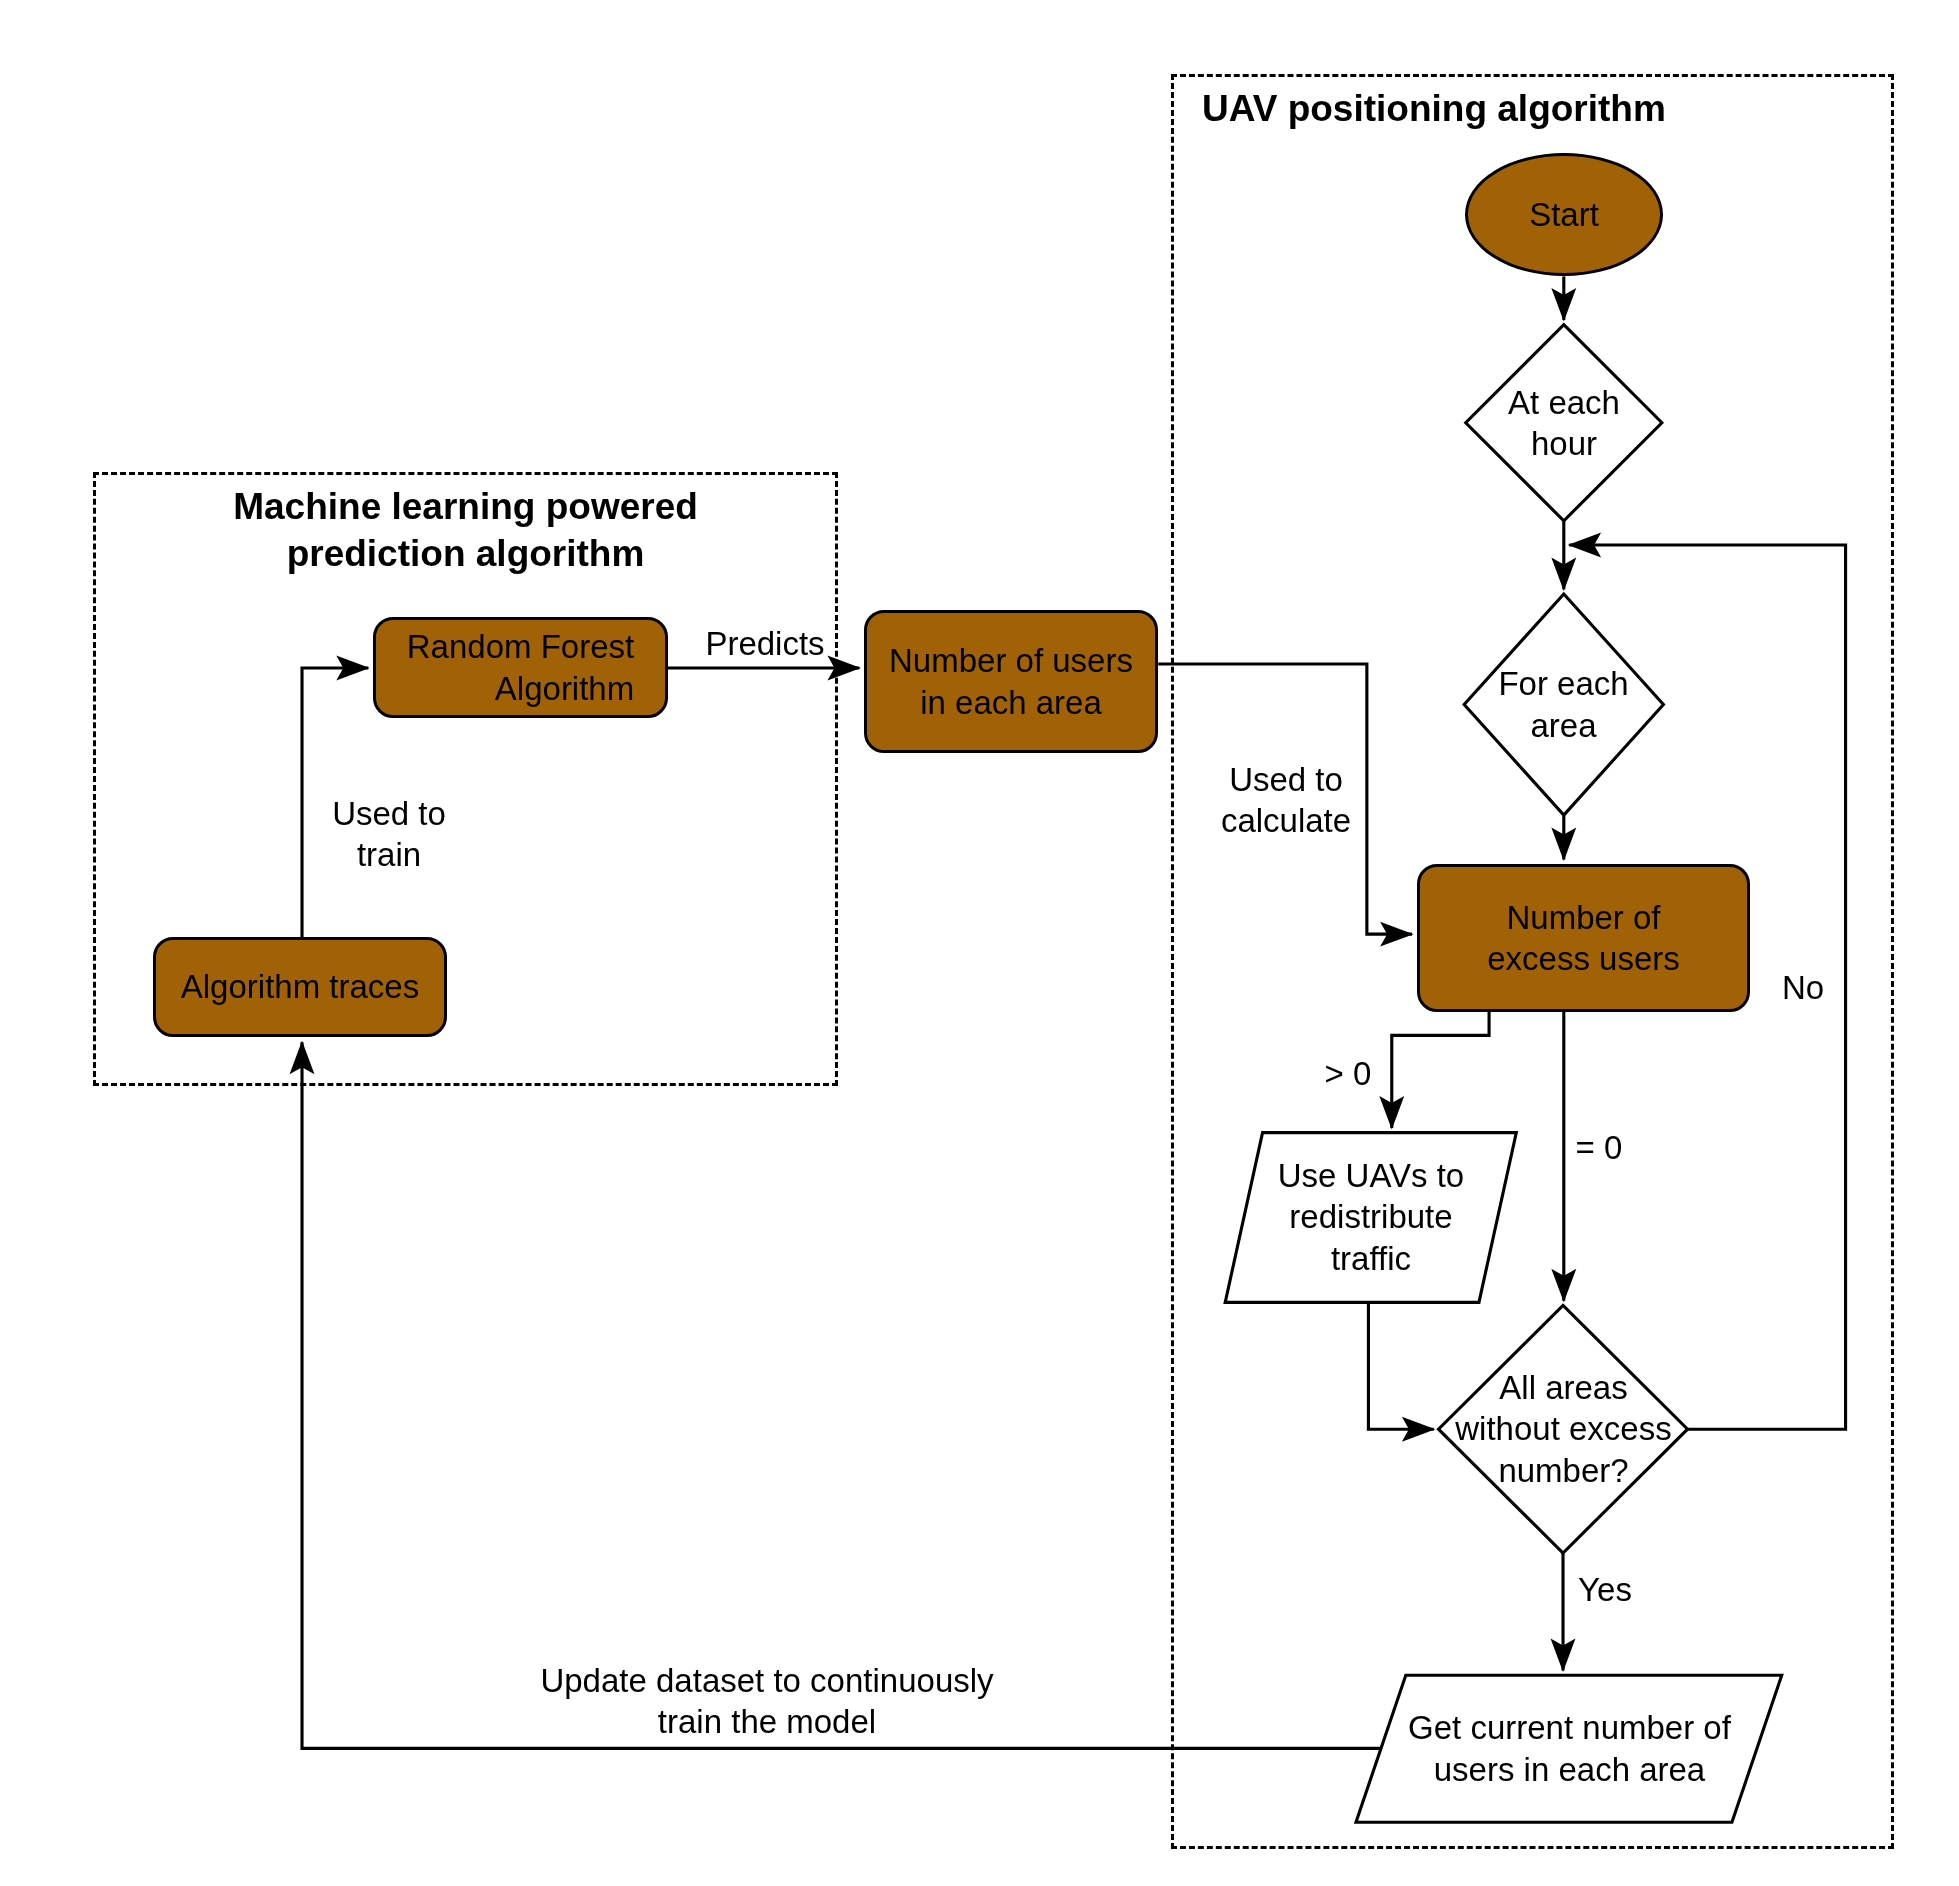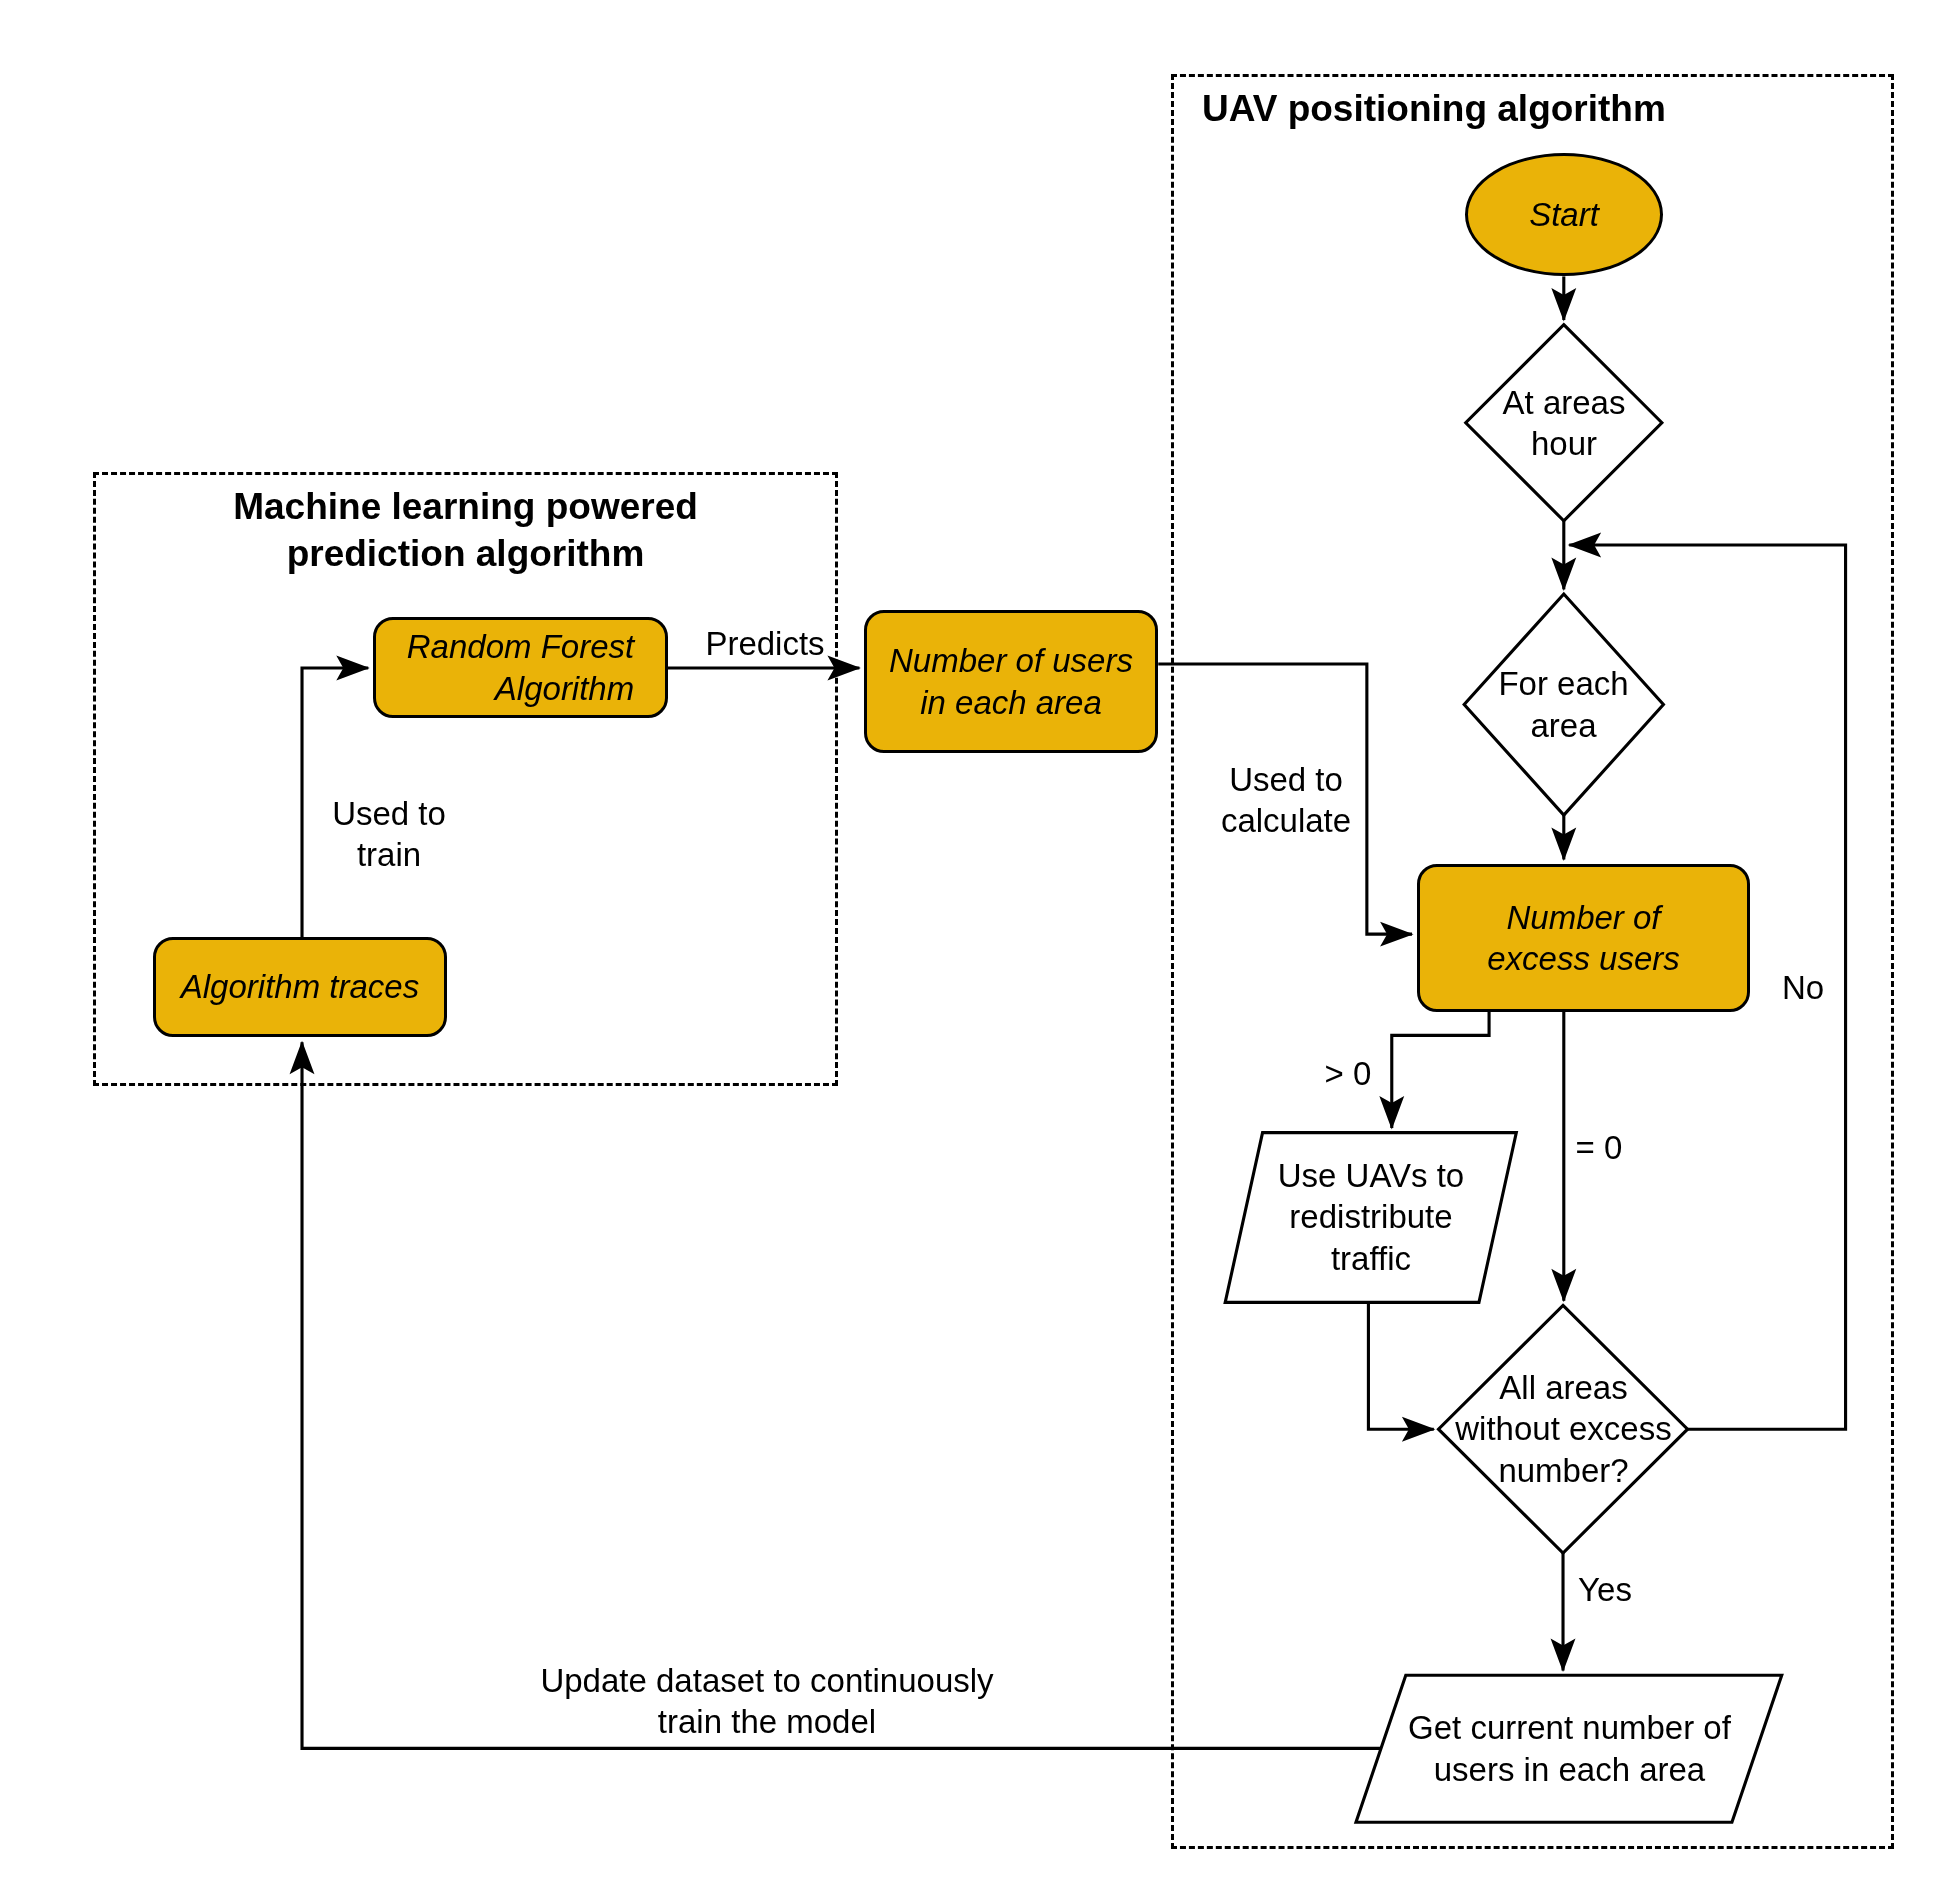--- a/index.html
+++ b/index.html
@@ -24,21 +24,21 @@
   }
   .ml-box .group-title{text-align:center;padding-top:9.3px;}
   .uav-box .group-title{padding:9.3px 0 0 28px;}
 
   
   .node{
     position:absolute;display:flex;align-items:center;justify-content:center;
     text-align:center;font-size:33px;line-height:1.25;white-space:pre-line;
     box-sizing:border-box;
   }
-  .shape{border:3.1px solid #000;background:#eab308;font-style:italic;}
+  .shape{border:3.1px solid #000;background:#a16207;}
   .ellipse{border-radius:50%;}
   .rounded{border-radius:20px;}
 
   
   #node-start {left:1465px;top:153px;width:198px;height:123px;}
   #node-excess{left:1417px;top:864px;width:333px;height:148px;}
   #node-rf    {left:373px; top:617px; width:295px;height:101px;text-align:right;}
   #node-mob   {left:153px; top:937px;width:294px;height:100px;}
   #node-users {left:864px;top:610px; width:294px;height:143px;}
 
@@ -122,21 +122,21 @@
 Algorithm</span>
   </div>
   <div class="node shape rounded" id="node-mob">
     <span>Algorithm traces</span>
   </div>
   <div class="node shape rounded" id="node-users">
     <span>Number of users
 in each area</span>
   </div>
 
-  <div class="node" id="label-d1">At areas
+  <div class="node" id="label-d1">At each
 hour</div>
   <div class="node" id="label-d2">For each
 area</div>
   <div class="node" id="label-d3">All areas
 without excess
 number?</div>
   <div class="node" id="label-p5">Use UAVs to
 redistribute
 traffic</div>
   <div class="node" id="label-p7">Get current number of

